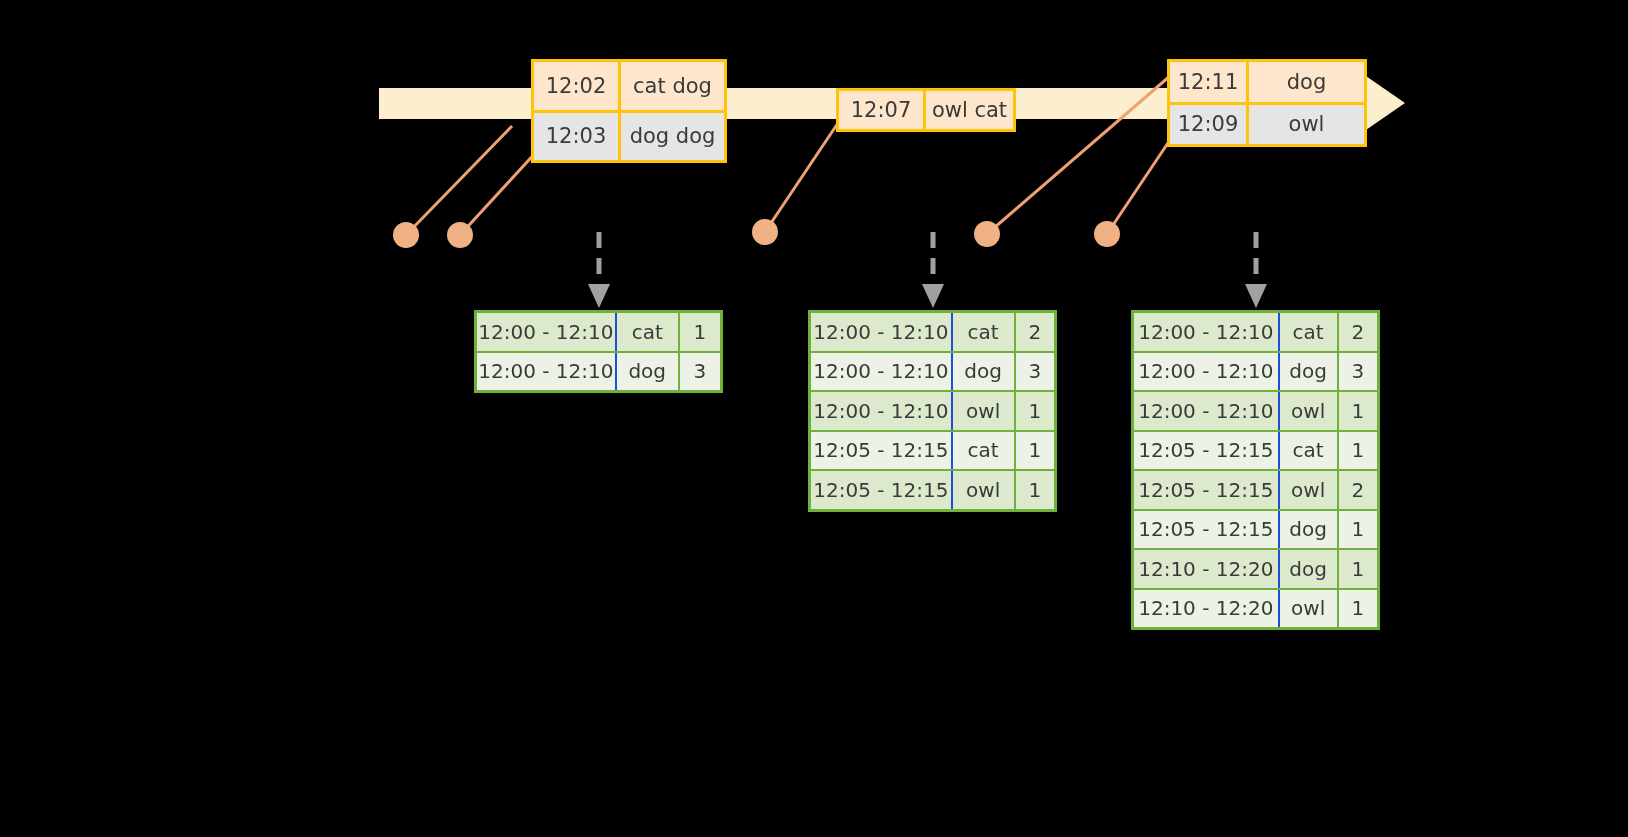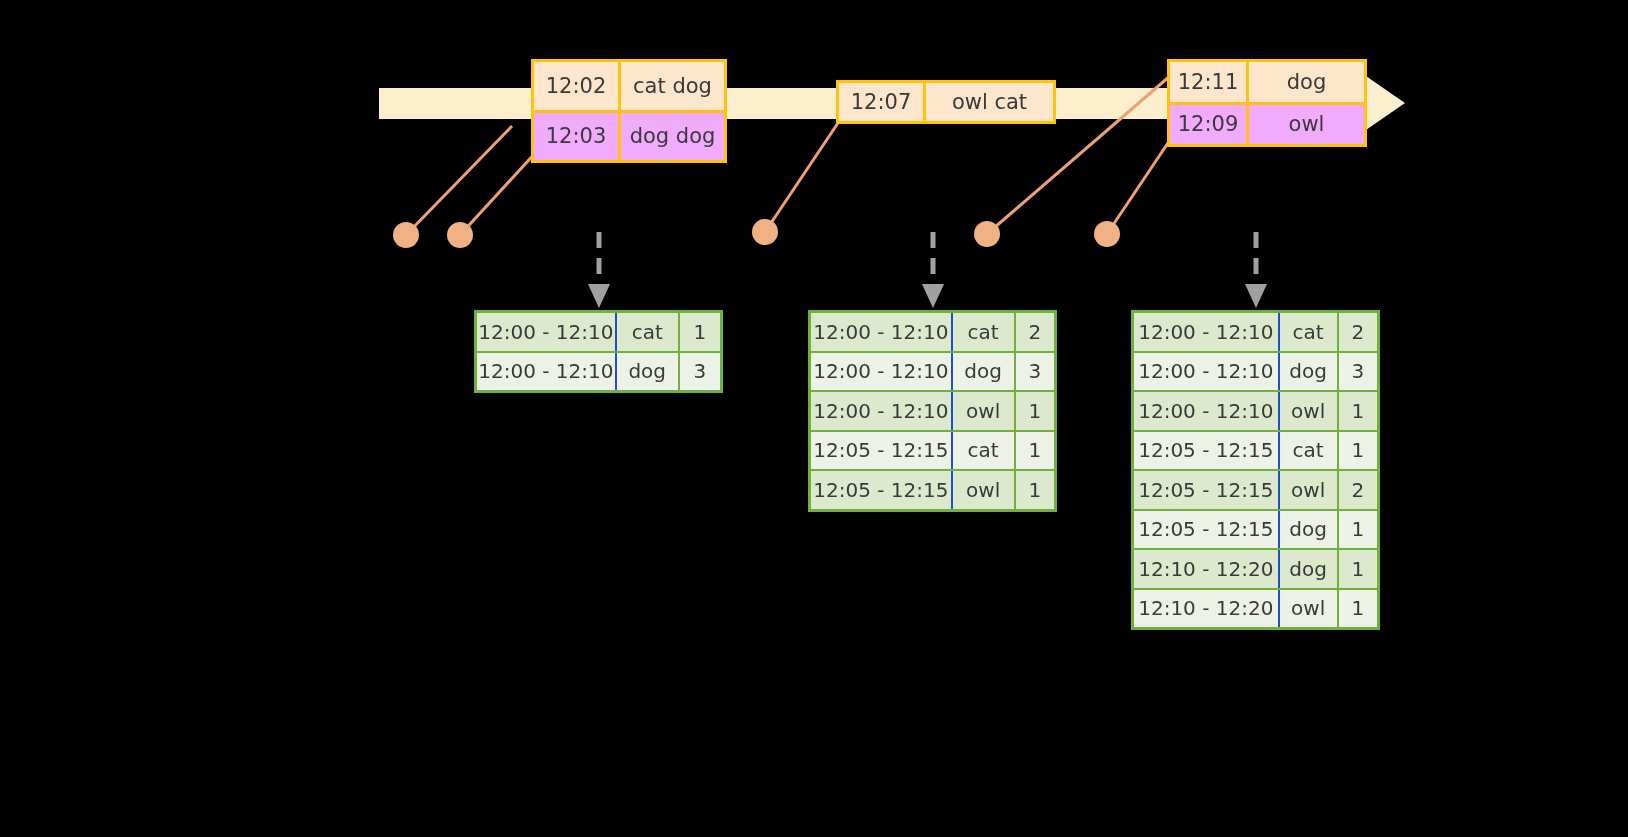--- a/index.html
+++ b/index.html
@@ -22,33 +22,33 @@
   }
 
   
   .evt{
     position:absolute;border:3px solid #FFC30B;box-sizing:border-box;
     display:flex;flex-direction:column;
   }
   .evt-row{display:flex;flex:1;}
   .evt-row + .evt-row{border-top:3px solid #FFC30B;}
   .evt-row.odd .evt-time,.evt-row.odd .evt-val{background:#FDE6CB;}
-  .evt-row.even .evt-time,.evt-row.even .evt-val{background:#f0abfc;}
+  .evt-row.even .evt-time,.evt-row.even .evt-val{background:#e5e5e5;}
   .evt-time{
     display:flex;align-items:center;justify-content:center;
     font-size:21px;color:#3a3a3a;
   }
   .evt-val{
     display:flex;align-items:center;justify-content:center;
     font-size:21px;color:#3a3a3a;border-left:3px solid #FFC30B;flex:1;
   }
 
   #evt0{left:531px;top:59px;width:196px;height:104px;}
   #evt0 .evt-time{width:84px;}
-  #evt1{left:836px;top:80px;width:220px;height:44px;}
+  #evt1{left:836px;top:88px;width:180px;height:44px;}
   #evt1 .evt-time{width:84px;}
   #evt2{left:1167px;top:59px;width:200px;height:88px;}
   #evt2 .evt-time{width:76px;}
 
   
   .conn-svg{position:absolute;left:0;top:0;width:1628px;height:837px;pointer-events:none;}
 
   
   .rtable{
     position:absolute;border:3px solid #6FB13C;box-sizing:border-box;

